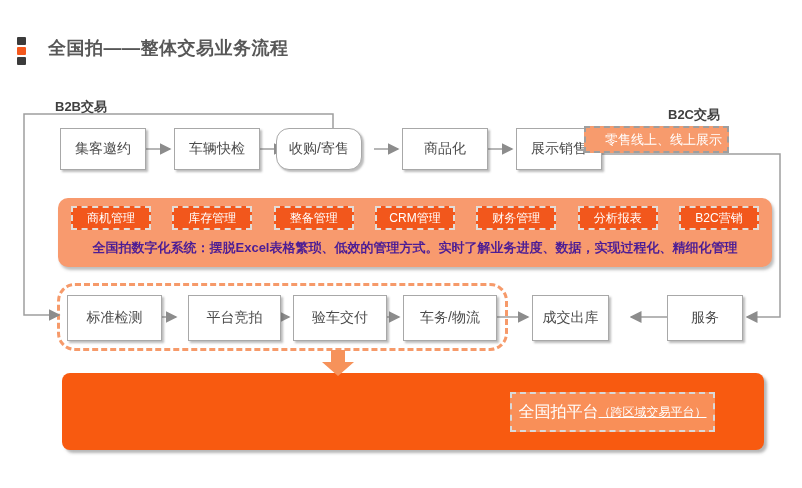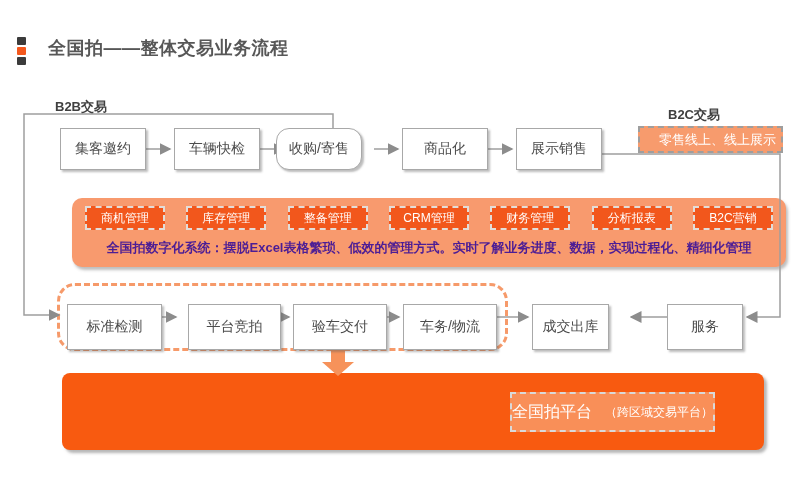--- a/index.html
+++ b/index.html
@@ -22,36 +22,36 @@
   svg.connectors { position:absolute; left:0; top:0; z-index:2; }
 
   
   .wbox { position:absolute; background:#ffffff; border:1px solid #a8a8a8;
           box-shadow:2px 2px 2px rgba(90,90,90,0.40);
           display:flex; align-items:center; justify-content:center;
           font-size:14px; color:#4c4c4c; z-index:3; }
   .row1 { top:128px; height:42px; width:86px; }
   .r1-0 { left:60px; }  .r1-1 { left:174px; } .r1-2 { left:276px;border-radius:13px; }
   .r1-3 { left:402px; } .r1-4 { left:516px; }
-  .row2 { top:304px; height:46px; }
+  .row2 { top:295px; height:46px; }
   .r2-0 { left:67px;  width:95px; }
   .r2-1 { left:180px; width:93px;margin-left:8px; }
   .r2-2 { left:293px; width:94px; }
   .r2-3 { left:403px; width:94px; }
   .r2-4 { left:532px; width:77px; }
   .r2-5 { left:667px; width:76px; }
 
   
-  .retail-tag { position:absolute; left:638px; top:126px; width:145px; height:27px;
+  .retail-tag { position:absolute; left:584px; top:126px; width:145px; height:27px;
                 background:#f79b6d; border:2px dashed #9e9e9e; color:#ffffff;
                 display:flex; align-items:center; justify-content:center;
                 font-size:13px; z-index:3;padding-left:14px; }
 
   
-  .band { position:absolute; left:72px; top:198px; width:714px; height:69px;
+  .band { position:absolute; left:58px; top:198px; width:714px; height:69px;
           background:#f89a6e; border-radius:10px; z-index:1;
           box-shadow:2px 3px 3px rgba(110,110,110,0.45); }
   .band-chips { display:flex; justify-content:space-between; padding:8px 13px 0 13px; }
   .chip { width:80px; height:24px; background:#f2571c; border:2px dashed #e3ddd8;
           color:#ffffff; font-size:12px; display:flex; align-items:center;
           justify-content:center; white-space:nowrap; }
   .band-desc { margin-top:9px; text-align:center; color:#4c1d95;
                font-size:13px; font-weight:bold; }
 
   
@@ -59,23 +59,23 @@
                 border:3px dashed #f69a6a; border-radius:18px; z-index:1; }
 
   
   .banner { position:absolute; left:62px; top:373px; width:702px; height:77px;
             background:#f85a10; border-radius:8px; z-index:1;
             box-shadow:3px 3px 3px rgba(110,110,110,0.5); }
   .banner-text { position:absolute; left:28px; top:13px; color:#ffffff;
                  font-size:15px; font-weight:bold; line-height:26px; }
   .banner-chip { position:absolute; left:448px; top:19px; width:205px; height:40px;
                  background:#f98f58; border:2px dashed #d9d9d9; color:#ffffff;
-                 display:flex; align-items:center; justify-content:space-between;
+                 display:flex; align-items:center; justify-content:center;
                  font-size:16px; white-space:nowrap; }
-  .banner-chip .sub { font-size:12px; }
+  .banner-chip .sub { font-size:12px;text-decoration:underline; }
 </style>
 </head>
 <body>
 
 <div class="canvas">
 
   <div class="title-marks">
     <div class="sq"></div>
     <div class="sq orange"></div>
     <div class="sq"></div>

